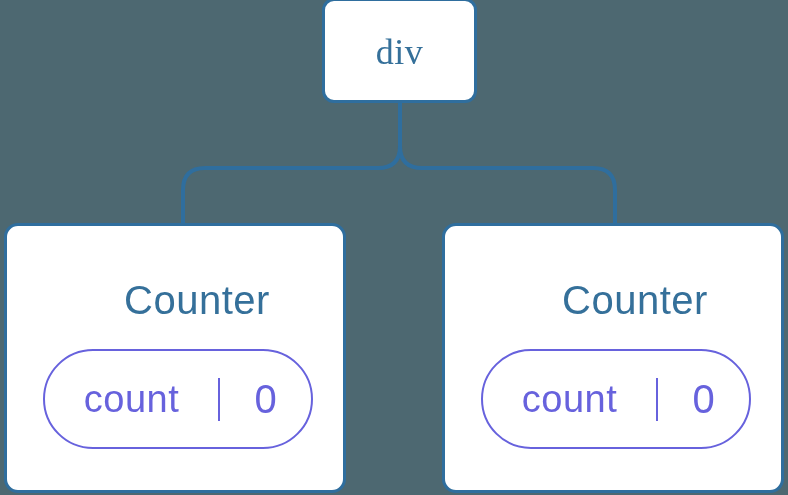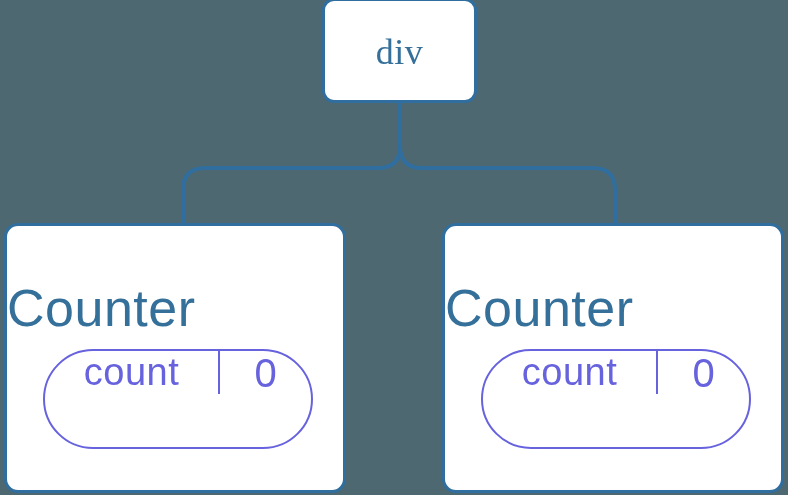--- a/index.html
+++ b/index.html
@@ -36,29 +36,30 @@
     position:absolute;top:223px;width:342px;height:270px;
     box-sizing:border-box;
     background:var(--node_fill,#fff);
     border:3px solid var(--line,#2F6E9E);
     border-radius:14px;
   }
   .card-left{left:4px;}
   .card-right{left:442px;}
   .card-title{
     position:absolute;left:0;right:0;top:52px;
+    text-align:center;
     color:var(--title,#35709A);
-    font-size:52px;font-weight:500;letter-spacing:0.5px;
+    font-size:40px;font-weight:500;letter-spacing:0.5px;padding-left:44px;
   }
   .pill{
     position:absolute;left:36px;top:123px;width:270px;height:100px;
     box-sizing:border-box;
     border:2px solid var(--pill,#6762DD);
     border-radius:50px;
-    display:flex;align-items:flex-start;
+    display:flex;align-items:center;
     background:transparent;
     color:var(--pill,#6762DD);
   }
   .pill-key{
     flex:0 0 173px;
     border-right:2px solid var(--pill,#6762DD);
     display:flex;align-items:center;justify-content:center;
     font-size:38px;letter-spacing:0.5px;
   }
   .pill-value{

